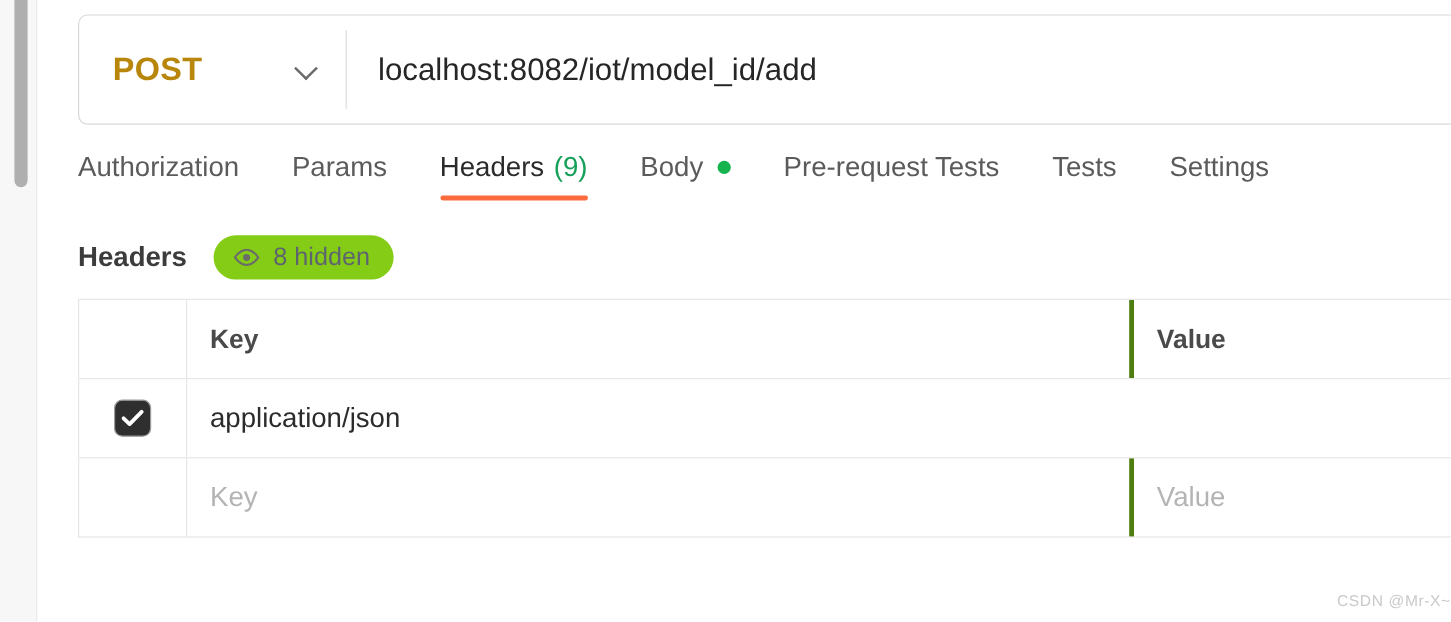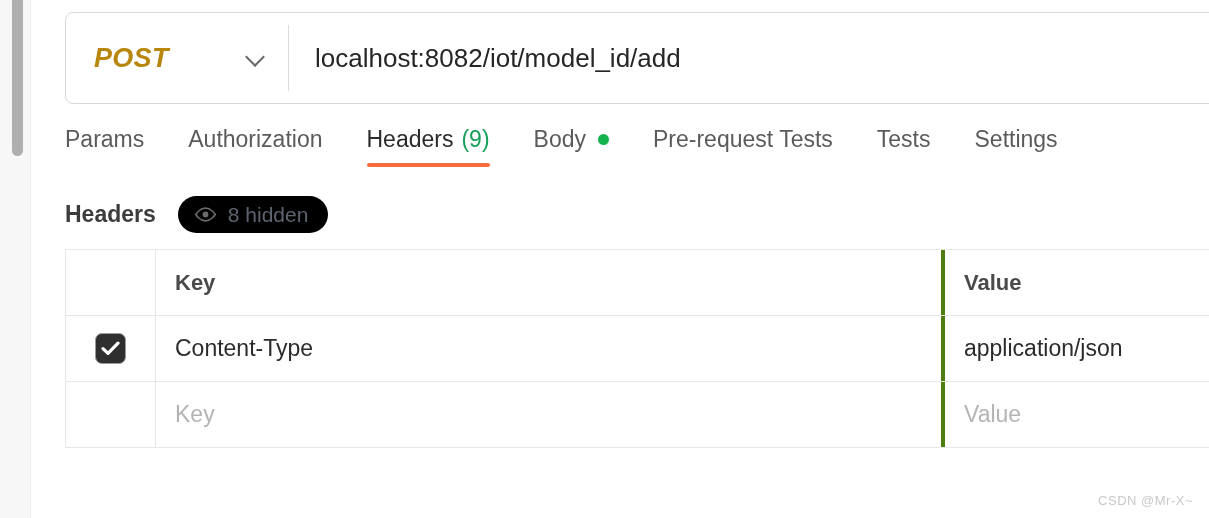--- a/index.html
+++ b/index.html
@@ -62,21 +62,20 @@
   }
   #method-select {
     width: 222px;
     height: 100%;
     display: flex;
     align-items: center;
     justify-content: space-between;
     padding: 0 22px 0 28px;
     box-sizing: border-box;
     cursor: pointer;
-    font-style: italic;
   }
   #method-label {
     font-size: 27px;
     font-weight: bold;
     color: #b8860b;
     letter-spacing: 0.3px;
   }
   .chevron {
     width: 20px;
     height: 20px;
@@ -166,21 +165,21 @@
   }
   #headers-title {
     font-size: 23px;
     font-weight: bold;
     color: #3c3c3c;
     margin-right: 22px;
   }
   #hidden-pill {
     display: flex;
     align-items: center;
-    background: #000000;
+    background: #84cc16;
     border-radius: 19px;
     height: 37px;
     padding: 0 20px 0 16px;
     box-sizing: border-box;
     cursor: pointer;
   }
   #hidden-pill .eye {
     margin-right: 11px;
     display: flex;
     align-items: center;
@@ -258,21 +257,21 @@
     box-sizing: border-box;
     display: flex;
     align-items: center;
     justify-content: center;
     cursor: pointer;
   }
 
   
   #watermark {
     position: absolute;
-    right: 16px;
+    right: 0;
     bottom: 10px;
     font-size: 13px;
     color: #c9c9c9;
     letter-spacing: 0.5px;
   }
 </style>
 </head>
 <body>
 
 <div id="scroll-rail">
@@ -285,24 +284,24 @@
     <div id="method-select">
       <span id="method-label">POST</span>
       <span class="chevron"></span>
     </div>
     <div id="method-divider"></div>
     <div id="url-value" title="localhost:8082/iot/model_id/add">localhost:8082/iot/model_id/add</div>
   </div>
 
   <div id="tabs">
     <div class="tab">
+      <span>Authorization</span>
+    </div>
+    <div class="tab">
       <span>Params</span>
-    </div>
-    <div class="tab">
-      <span>Authorization</span>
     </div>
     <div class="tab active">
       <span>Headers</span>
       <span class="tab-count">(9)</span>
     </div>
     <div class="tab">
       <span>Body</span>
       <span class="tab-dot"></span>
     </div>
     <div class="tab">
@@ -342,23 +341,20 @@
     </div>
 
     <div class="trow">
       <div class="cell-check">
         <span class="checkbox">
           <svg width="19" height="15" viewBox="0 0 19 15">
             <path d="M2 7.6 L7 12.4 L17 2.2" fill="none" stroke="#ffffff" stroke-width="3.2" stroke-linecap="round" stroke-linejoin="round"></path>
           </svg>
         </span>
       </div>
-      <div class="cell-key">
-        <span class="td-text">Content-Type</span>
-      </div>
       <div class="cell-value">
         <span class="td-text">application/json</span>
       </div>
     </div>
 
     <div class="trow last">
       <div class="cell-check"></div>
       <div class="cell-key">
         <span class="td-placeholder">Key</span>
       </div>

